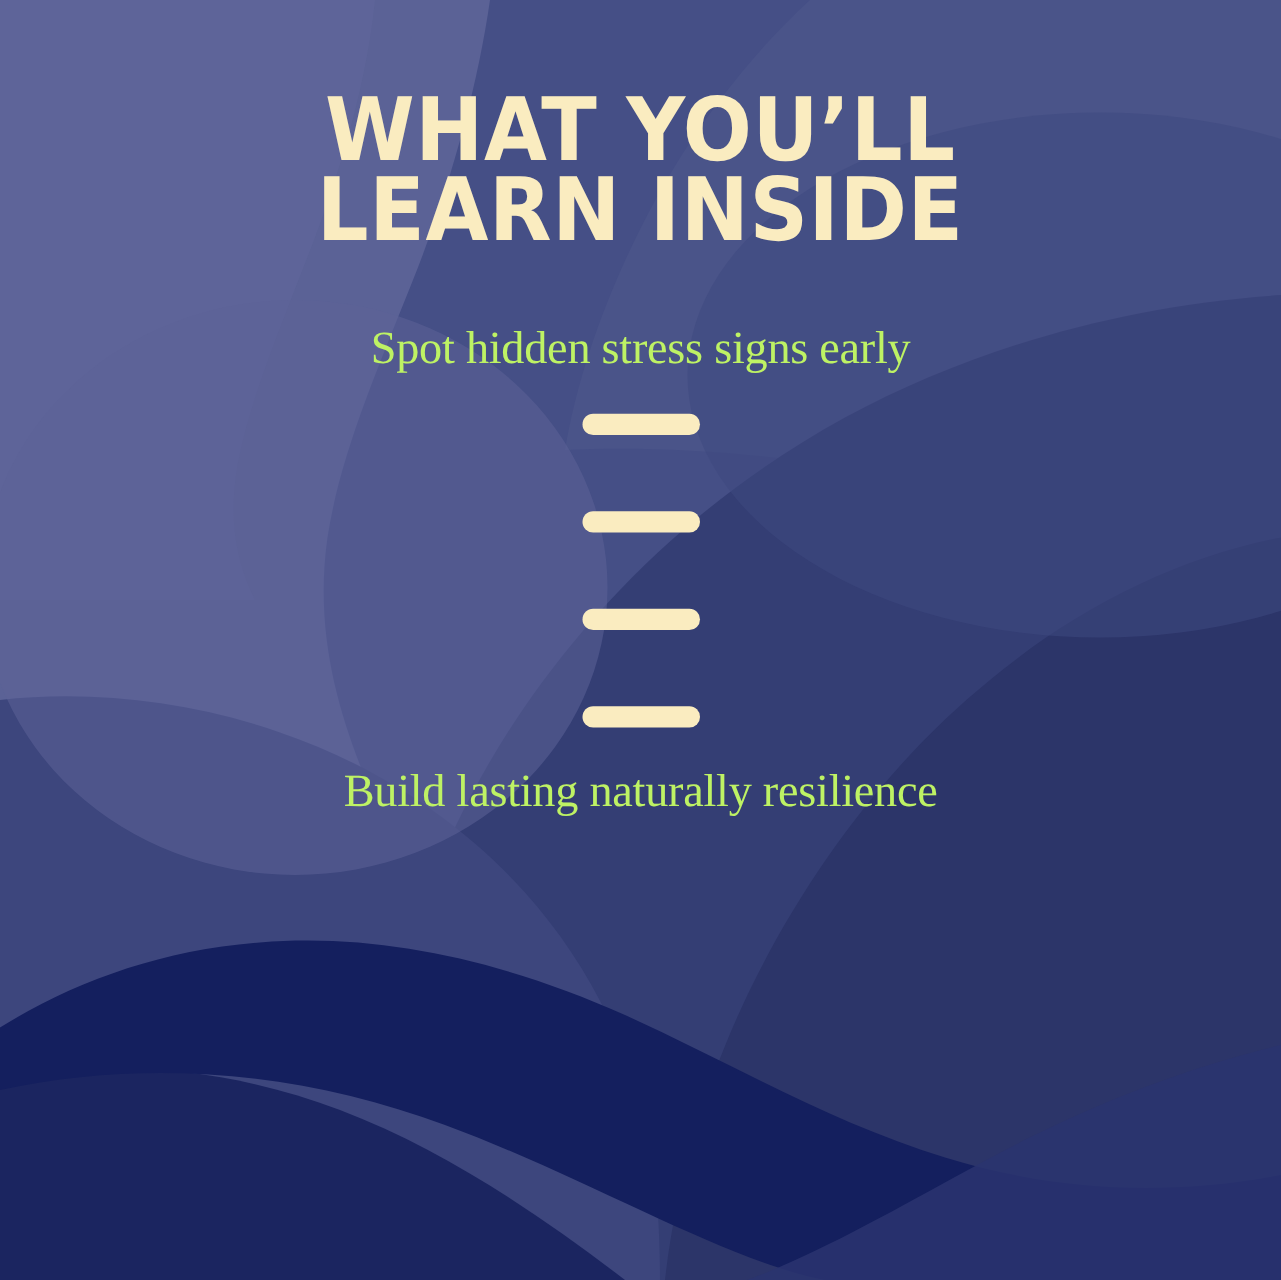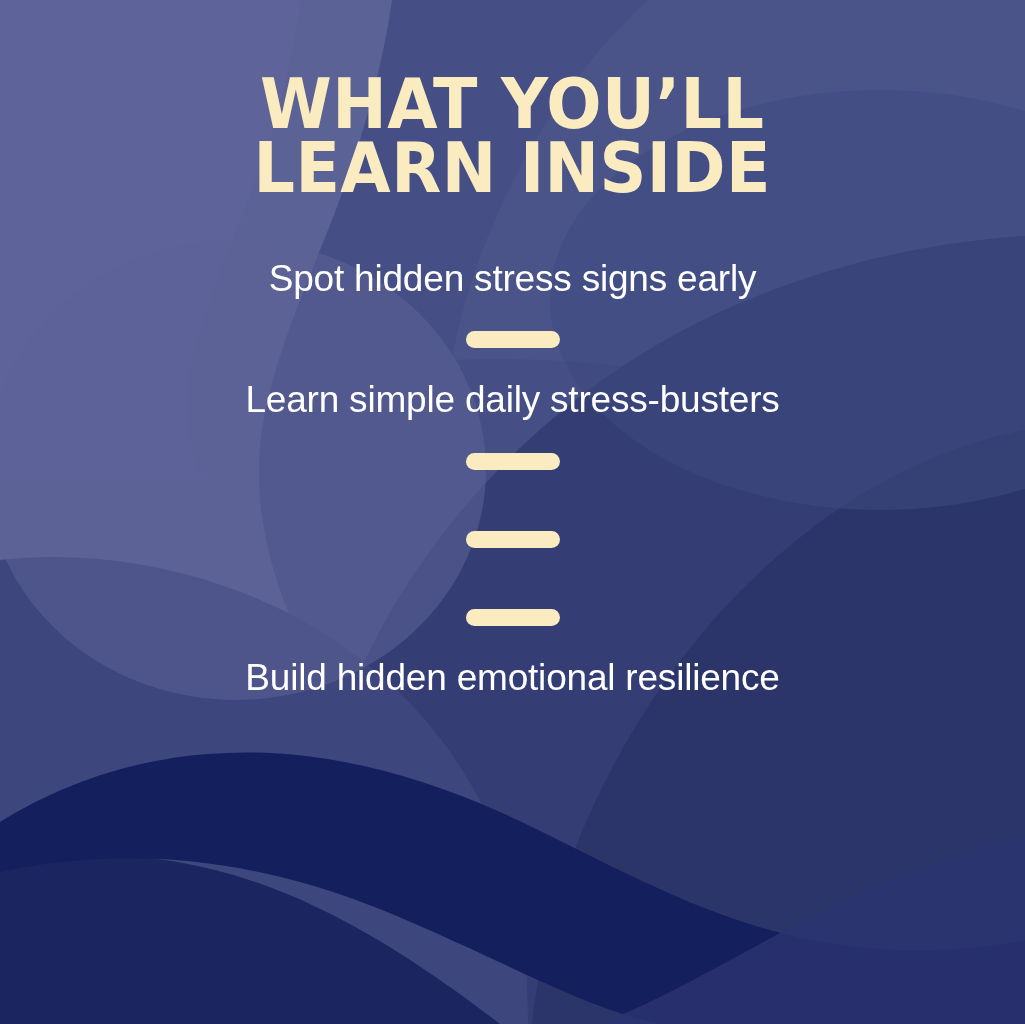--- a/index.html
+++ b/index.html
@@ -77,22 +77,22 @@
     align-items: center;
   }
 
   .benefit-item {
     width: 100%;
     text-align: center;
   }
 
   .benefit-text {
     display: block;
-    color: #ffffff;
-    font-family: Liberation Sans, sans-serif;
+    color: #bef264;
+    font-family: Liberation Serif, serif;
     font-size: 37px;
     font-weight: 400;
     line-height: 1.18;
     letter-spacing: -0.2px;
     white-space: nowrap;
     -webkit-font-smoothing: antialiased;
   }
 
   .divider-wrap {
     display: flex;
@@ -193,37 +193,34 @@
     <ul id="benefits">
 
       <li class="benefit-item">
         <span class="benefit-text">Spot hidden stress signs early</span>
       </li>
 
       <li class="divider-wrap">
         <span class="divider-pill"></span>
       </li>
 
+
+      <li class="divider-wrap">
+        <span class="divider-pill"></span>
+      </li>
+
+
+      <li class="divider-wrap">
+        <span class="divider-pill"></span>
+      </li>
+
+
+      <li class="divider-wrap">
+        <span class="divider-pill"></span>
+      </li>
+
       <li class="benefit-item">
-        <span class="benefit-text">Learn simple daily stress-busters</span>
-      </li>
-
-      <li class="divider-wrap">
-        <span class="divider-pill"></span>
-      </li>
-
-
-      <li class="divider-wrap">
-        <span class="divider-pill"></span>
-      </li>
-
-
-      <li class="divider-wrap">
-        <span class="divider-pill"></span>
-      </li>
-
-      <li class="benefit-item">
-        <span class="benefit-text">Build hidden emotional resilience</span>
+        <span class="benefit-text">Build lasting naturally resilience</span>
       </li>
 
     </ul>
   </div>
 </div>
 
 </body></html>

